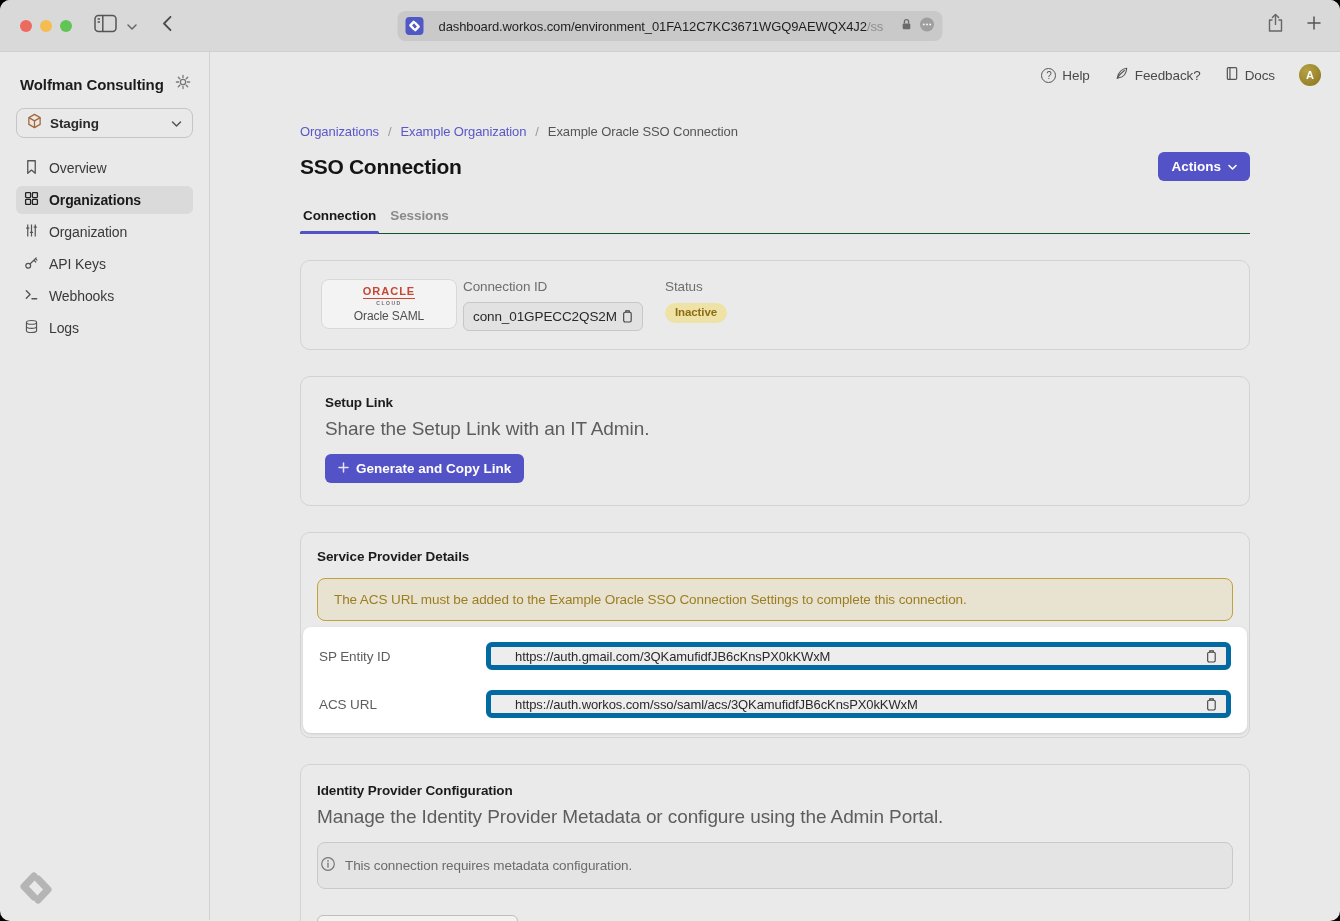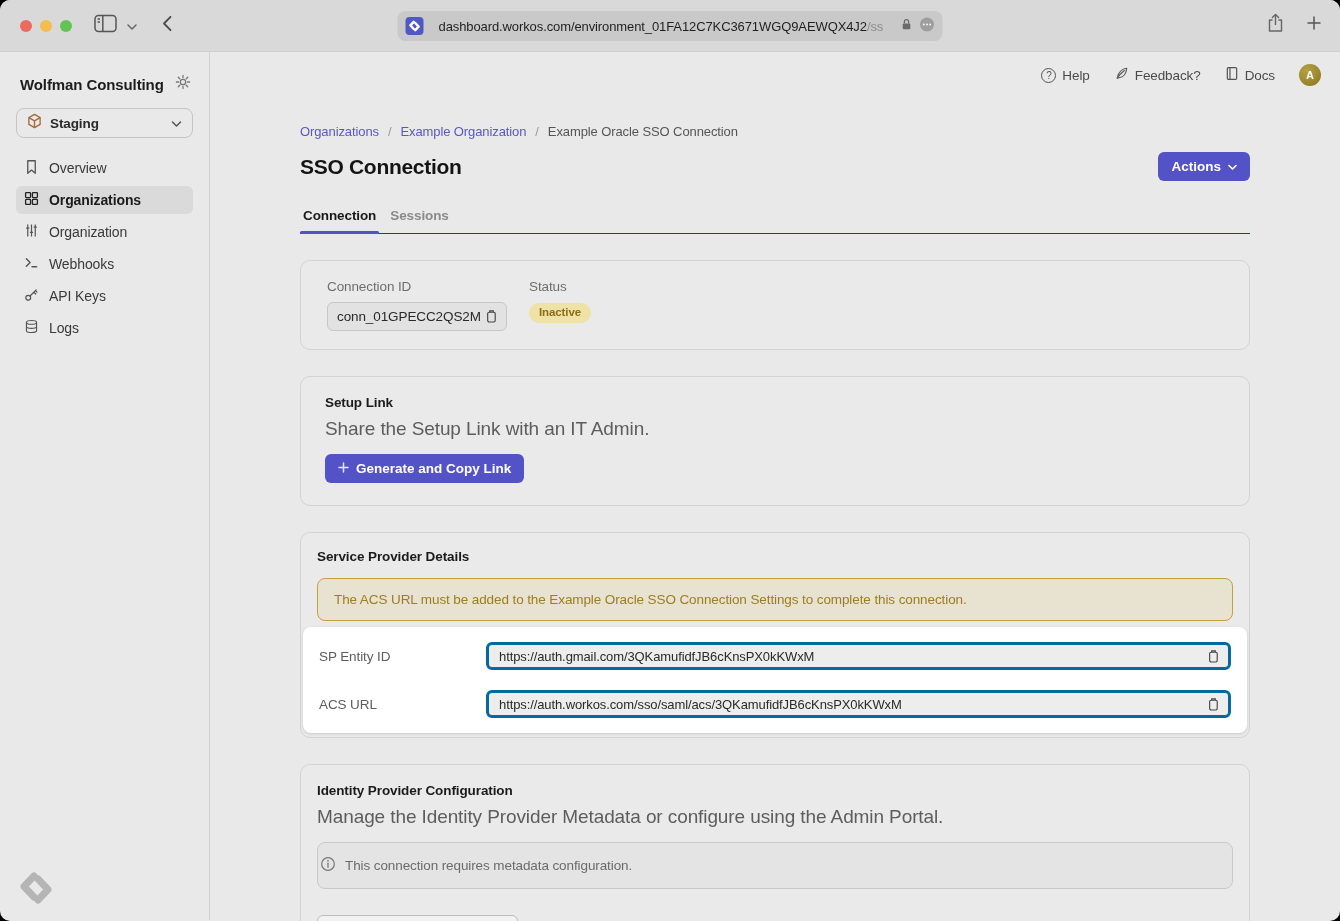--- a/index.html
+++ b/index.html
@@ -94,22 +94,22 @@
   
   .sp-card { padding:16px 0 4px 0; }
   .sp-title { padding:0 16px; }
   .warning { margin:14px 16px 0 16px; border:1px solid #c3a13c; background:#e7e3d0; border-radius:8px;
              padding:13px 16px; font-size:13.5px; color:#9d7d20; }
   .white-panel { margin:6px 2px 0 2px; background:#fff; border-radius:8px;
                  box-shadow:0 1px 3px rgba(0,0,0,0.14); padding:9px 16px; }
   .sp-row { display:flex; align-items:center; padding:6px 0; }
   .sp-row + .sp-row { margin-top:8px; }
   .sp-label { width:167px; flex:0 0 167px; font-size:13.5px; color:#5d5d5d; }
-  .value-box { flex:1; height:28px; background:#ededed; border:3px solid #0369a1; border-radius:6px;
-               display:flex; align-items:center; padding:0 6px 0 10px; gap:4px; cursor:pointer; }
+  .value-box { flex:1; height:28px; background:#ededed; border:5px solid #0369a1; border-radius:6px;
+               display:flex; align-items:center; padding:0 6px 0 24px; gap:4px; cursor:pointer; }
   .value-text { font-size:13px; color:#2a2a2a; white-space:nowrap; overflow:hidden; flex:1; }
   .copy-btn { background:none; border:none; padding:2px; cursor:pointer; display:flex; align-items:center; }
 
   
   .idp-pad { padding:18px 16px 16px 16px; }
   .notice { margin-top:14px; border:1px solid #c9c9c9; background:#e4e4e4; border-radius:8px;
             padding:13px 2px; display:flex; align-items:center; gap:9px; font-size:13.5px; color:#6b6b6b; }
   .btn-secondary { margin-top:26px; background:#f2f2f2; border:1px solid #bdbdbd; border-radius:6px;
                    height:30px; padding:0 13px; font-family:inherit; font-size:13px; font-weight:700;
                    color:#1c1c1c; cursor:pointer; }
@@ -236,34 +236,34 @@
             <svg width="15" height="15" viewBox="0 0 16 16">
                 <path d="M4 1.5 v13 M8 1.5 v13 M12 1.5 v13" stroke="#555" stroke-width="1.3"></path>
                 <path d="M2.3 5.5 h3.4 M6.3 10 h3.4 M10.3 4.5 h3.4" stroke="#555" stroke-width="1.3"></path>
               </svg>
           </span>
           <span>Organization</span>
         </div>
         <div class="nav-item">
           <span class="icon">
             <svg width="15" height="15" viewBox="0 0 16 16">
+                <circle cx="4.5" cy="11.5" r="2.6" fill="none" stroke="#555" stroke-width="1.3"></circle>
+                <path d="M6.4 9.6 L13 3 M10.5 5.5 l2 2 M12.2 3.8 l1.6 1.6" fill="none" stroke="#555" stroke-width="1.3" stroke-linecap="round"></path>
+              </svg>
+          </span>
+          <span>API Keys</span>
+        </div>
+        <div class="nav-item">
+          <span class="icon">
+            <svg width="15" height="15" viewBox="0 0 16 16">
                 <path d="M2.5 4 L6.5 8 L2.5 12" fill="none" stroke="#555" stroke-width="1.5" stroke-linecap="round" stroke-linejoin="round"></path>
                 <path d="M8.5 12.5 H13.5" stroke="#555" stroke-width="1.5" stroke-linecap="round"></path>
               </svg>
           </span>
           <span>Webhooks</span>
-        </div>
-        <div class="nav-item">
-          <span class="icon">
-            <svg width="15" height="15" viewBox="0 0 16 16">
-                <circle cx="4.5" cy="11.5" r="2.6" fill="none" stroke="#555" stroke-width="1.3"></circle>
-                <path d="M6.4 9.6 L13 3 M10.5 5.5 l2 2 M12.2 3.8 l1.6 1.6" fill="none" stroke="#555" stroke-width="1.3" stroke-linecap="round"></path>
-              </svg>
-          </span>
-          <span>API Keys</span>
         </div>
         <div class="nav-item">
           <span class="icon">
             <svg width="15" height="15" viewBox="0 0 16 16">
                 <ellipse cx="8" cy="3.6" rx="5.4" ry="2" fill="none" stroke="#555" stroke-width="1.2"></ellipse>
                 <path d="M2.6 3.6 V12.4 a5.4 2 0 0 0 10.8 0 V3.6 M2.6 8 a5.4 2 0 0 0 10.8 0" fill="none" stroke="#555" stroke-width="1.2"></path>
               </svg>
           </span>
           <span>Logs</span>
         </div>
@@ -326,20 +326,25 @@
           </button>
         </div>
 
         <div class="tabs">
           <span class="tab active">Connection</span>
           <span class="tab">Sessions</span>
         </div>
 
         <div class="card card-pad">
           <div class="conn-row">
+            <div class="provider-box">
+              <span class="oracle-word">ORACLE</span>
+              <span class="oracle-cloud">CLOUD</span>
+              <span class="provider-name">Oracle SAML</span>
+            </div>
             <div class="conn-id-group">
               <div class="field-label">Connection ID</div>
               <div class="id-box">
                 <span class="id-text">conn_01GPECC2QS2MWF</span>
                 <button class="copy-btn">
                   <svg width="14" height="15" viewBox="0 0 16 17">
                       <rect x="4.2" y="3.6" width="8.6" height="11.2" rx="1.6" fill="none" stroke="#444" stroke-width="1.3"></rect>
                       <path d="M6.6 3.6 V2 h4 v1.6" fill="none" stroke="#444" stroke-width="1.3"></path>
                     </svg>
                 </button>

